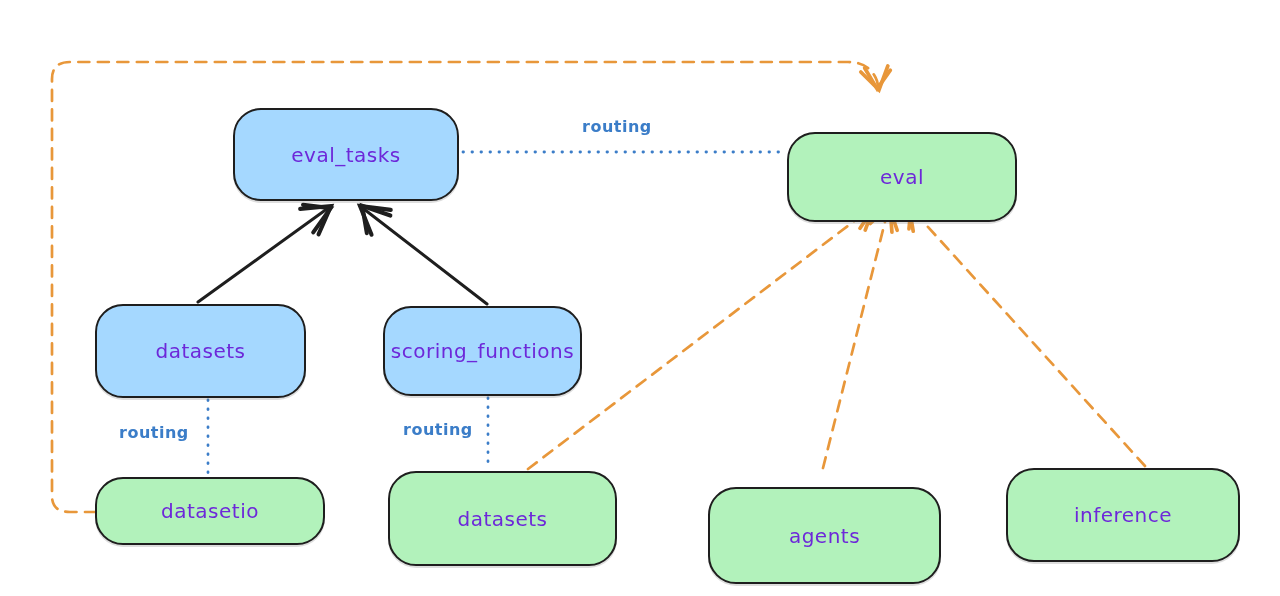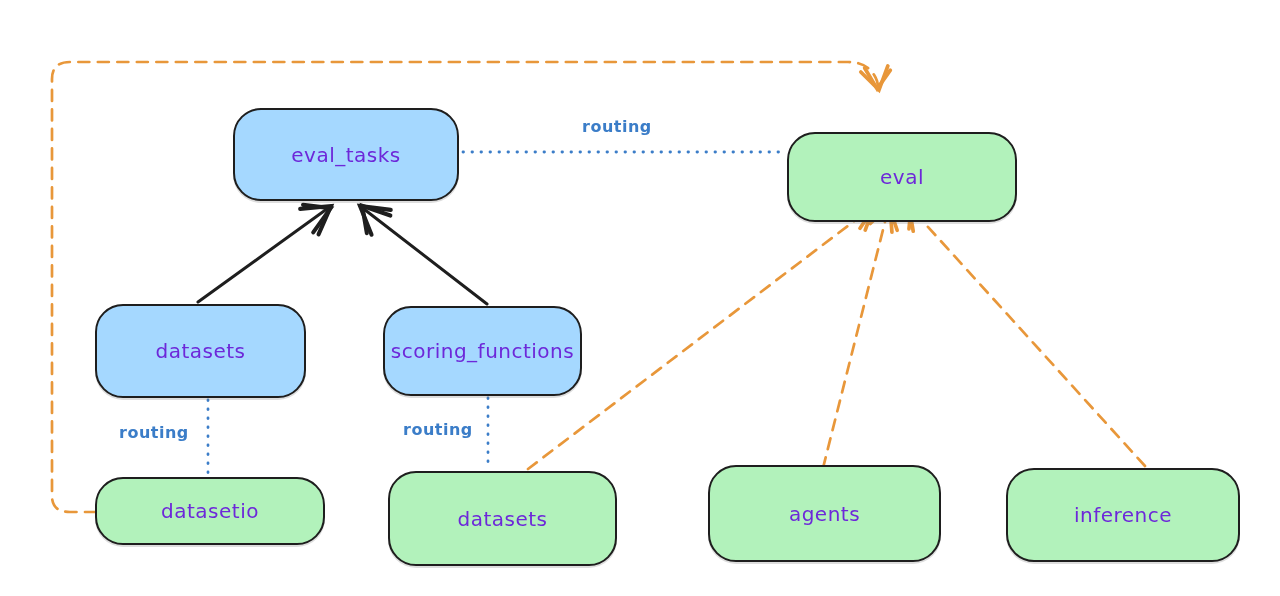--- a/index.html
+++ b/index.html
@@ -51,21 +51,21 @@
   }
   .node.blue  { background: var(--node-blue-fill, #a5d8ff); }
   .node.green { background: var(--node-green-fill, #b2f2bb); }
 
   .n-eval-tasks        { left: 233px; top: 108px; width: 226px; height: 93px; }
   .n-eval              { left: 787px; top: 108px; width: 230px; height: 90px; margin-top: 24px; }
   .n-datasets          { left:  95px; top: 304px; width: 211px; height: 94px; }
   .n-scoring-functions { left: 383px; top: 306px; width: 199px; height: 90px; }
   .n-datasetio         { left:  95px; top: 477px; width: 230px; height: 68px; }
   .n-scoring           { left: 388px; top: 471px; width: 229px; height: 95px; }
-  .n-agents            { left: 708px; top: 465px; width: 233px; height: 97px; }
+  .n-agents            { left: 708px; top: 487px; width: 233px; height: 97px; }
   .n-inference         { left: 1006px; top: 468px; width: 234px; height: 94px; }
 
   .edge-label {
     position: absolute;
     color: var(--routing-blue, #3b7dc8);
     font-size: 16px;
     font-weight: bold;
     letter-spacing: 0.5px;
   }
   .l-routing-top  { left: 582px; top: 117px; }

